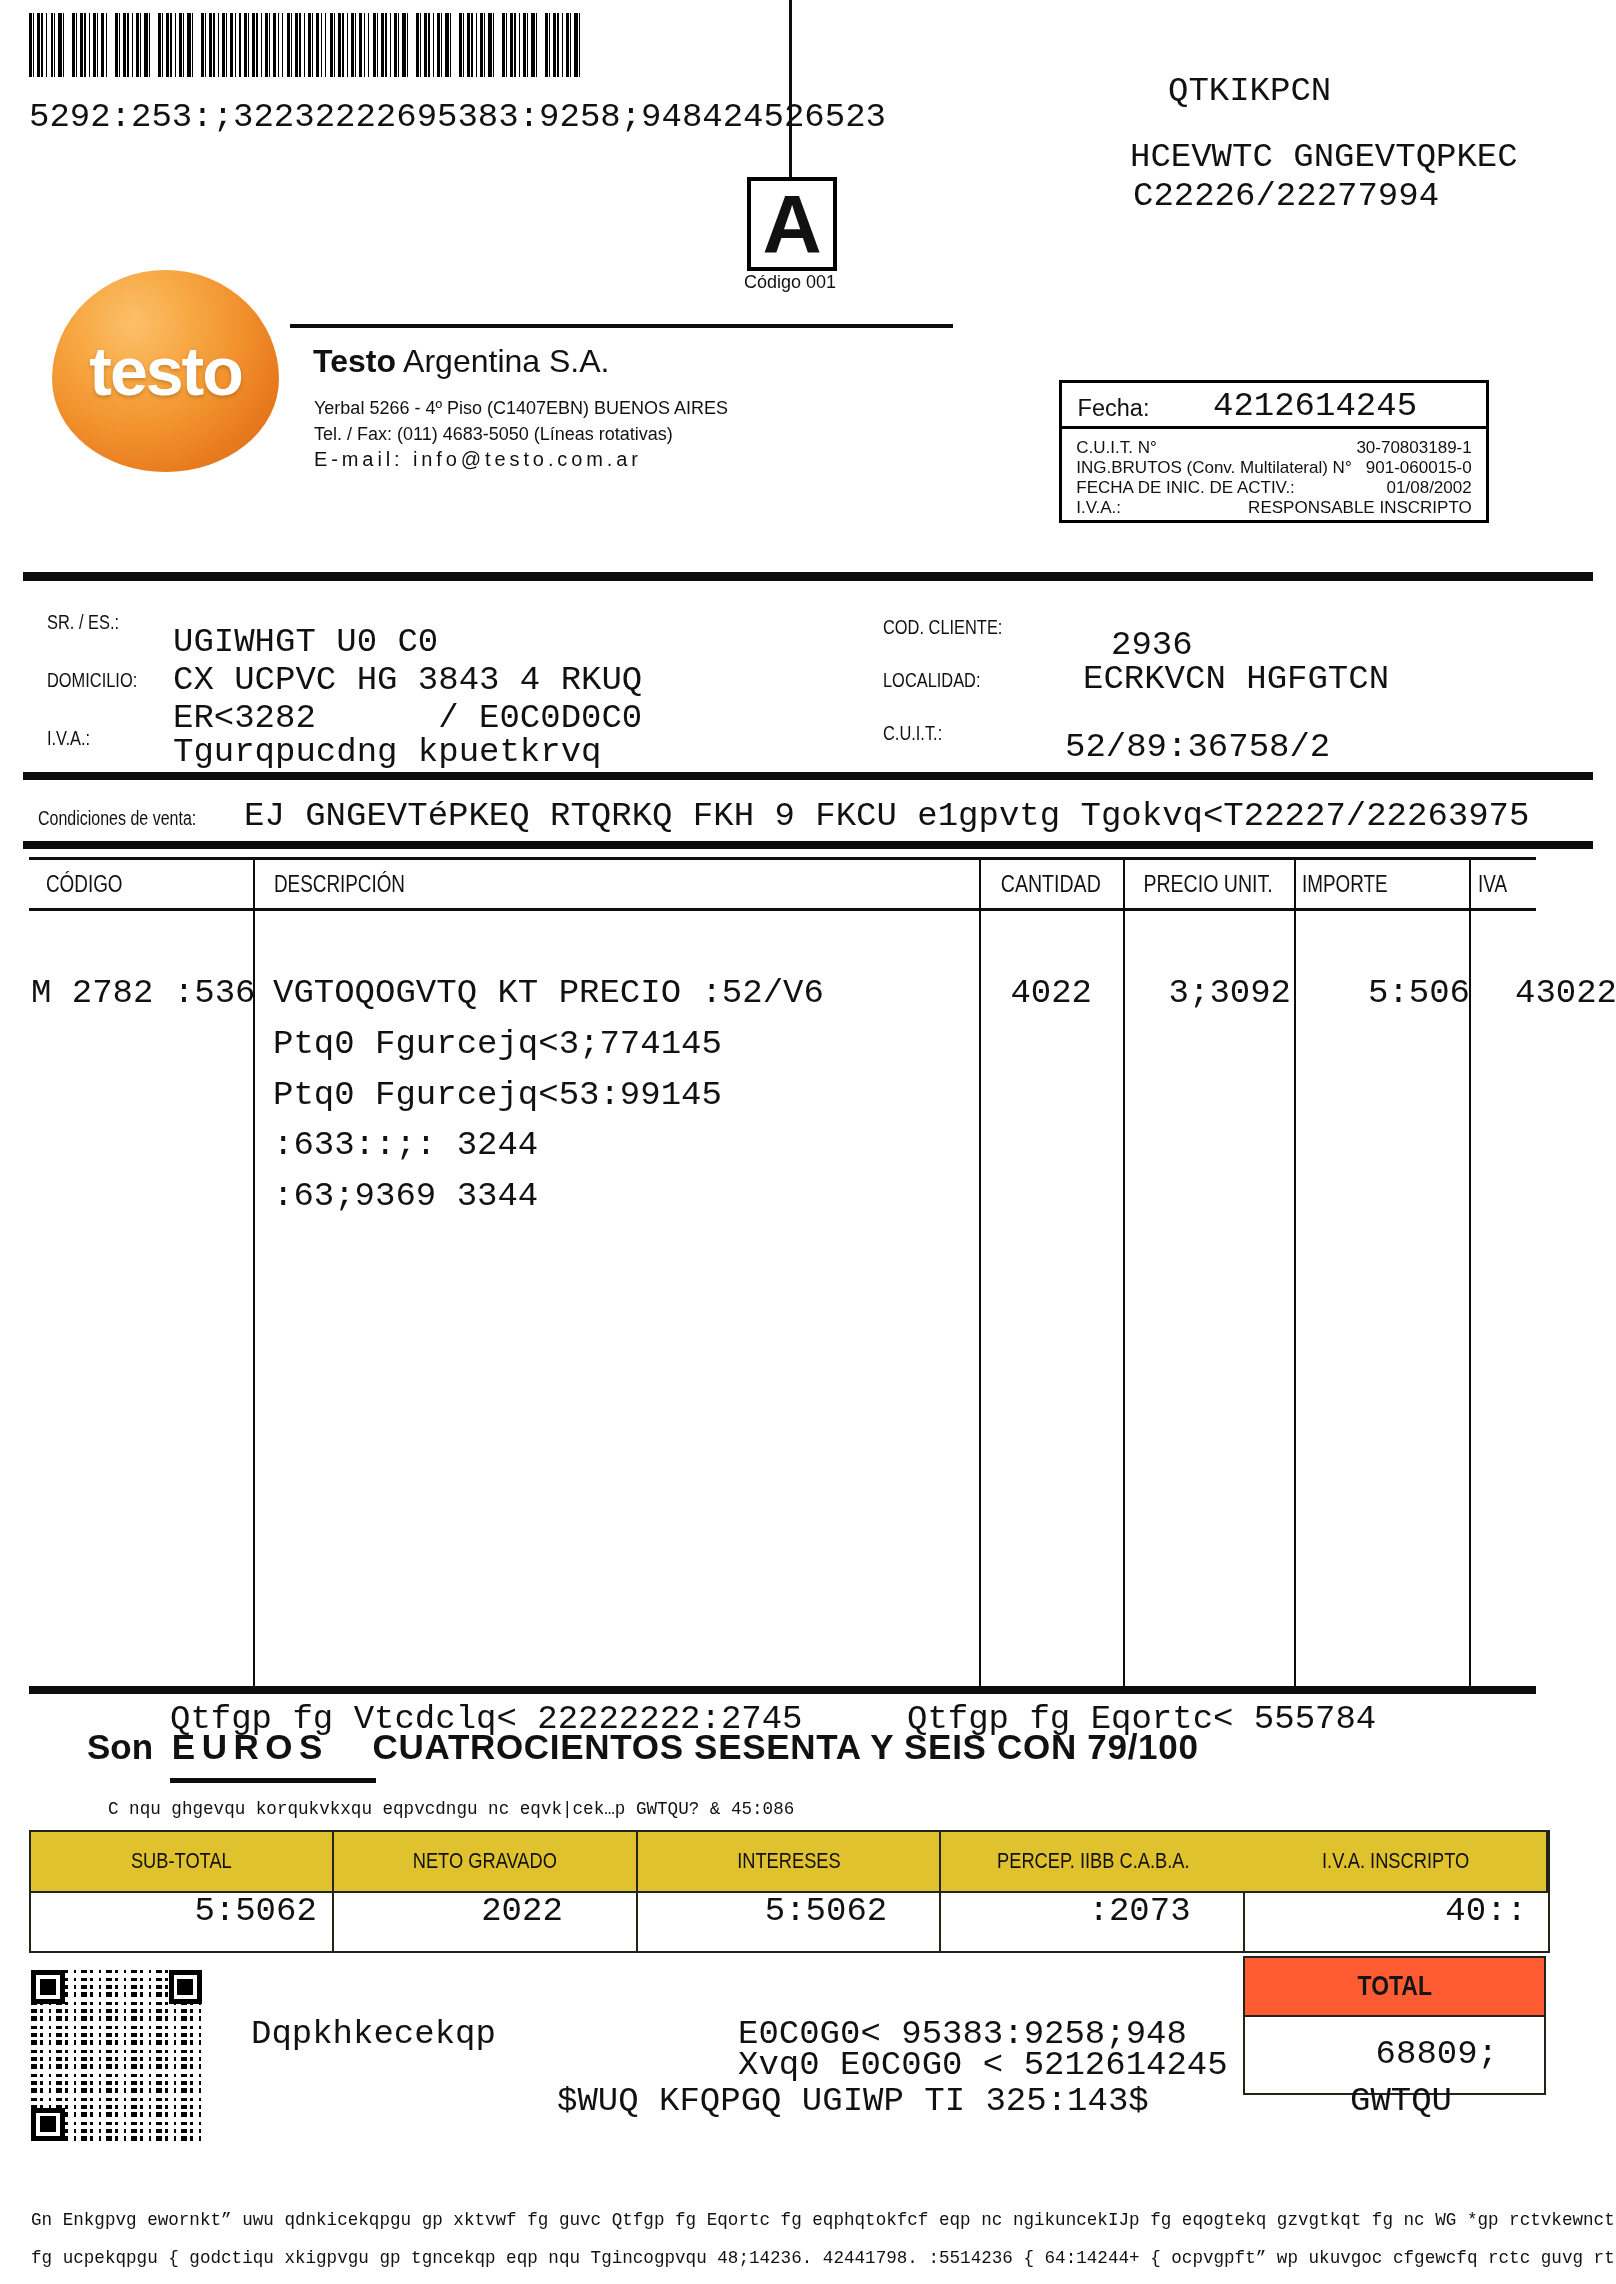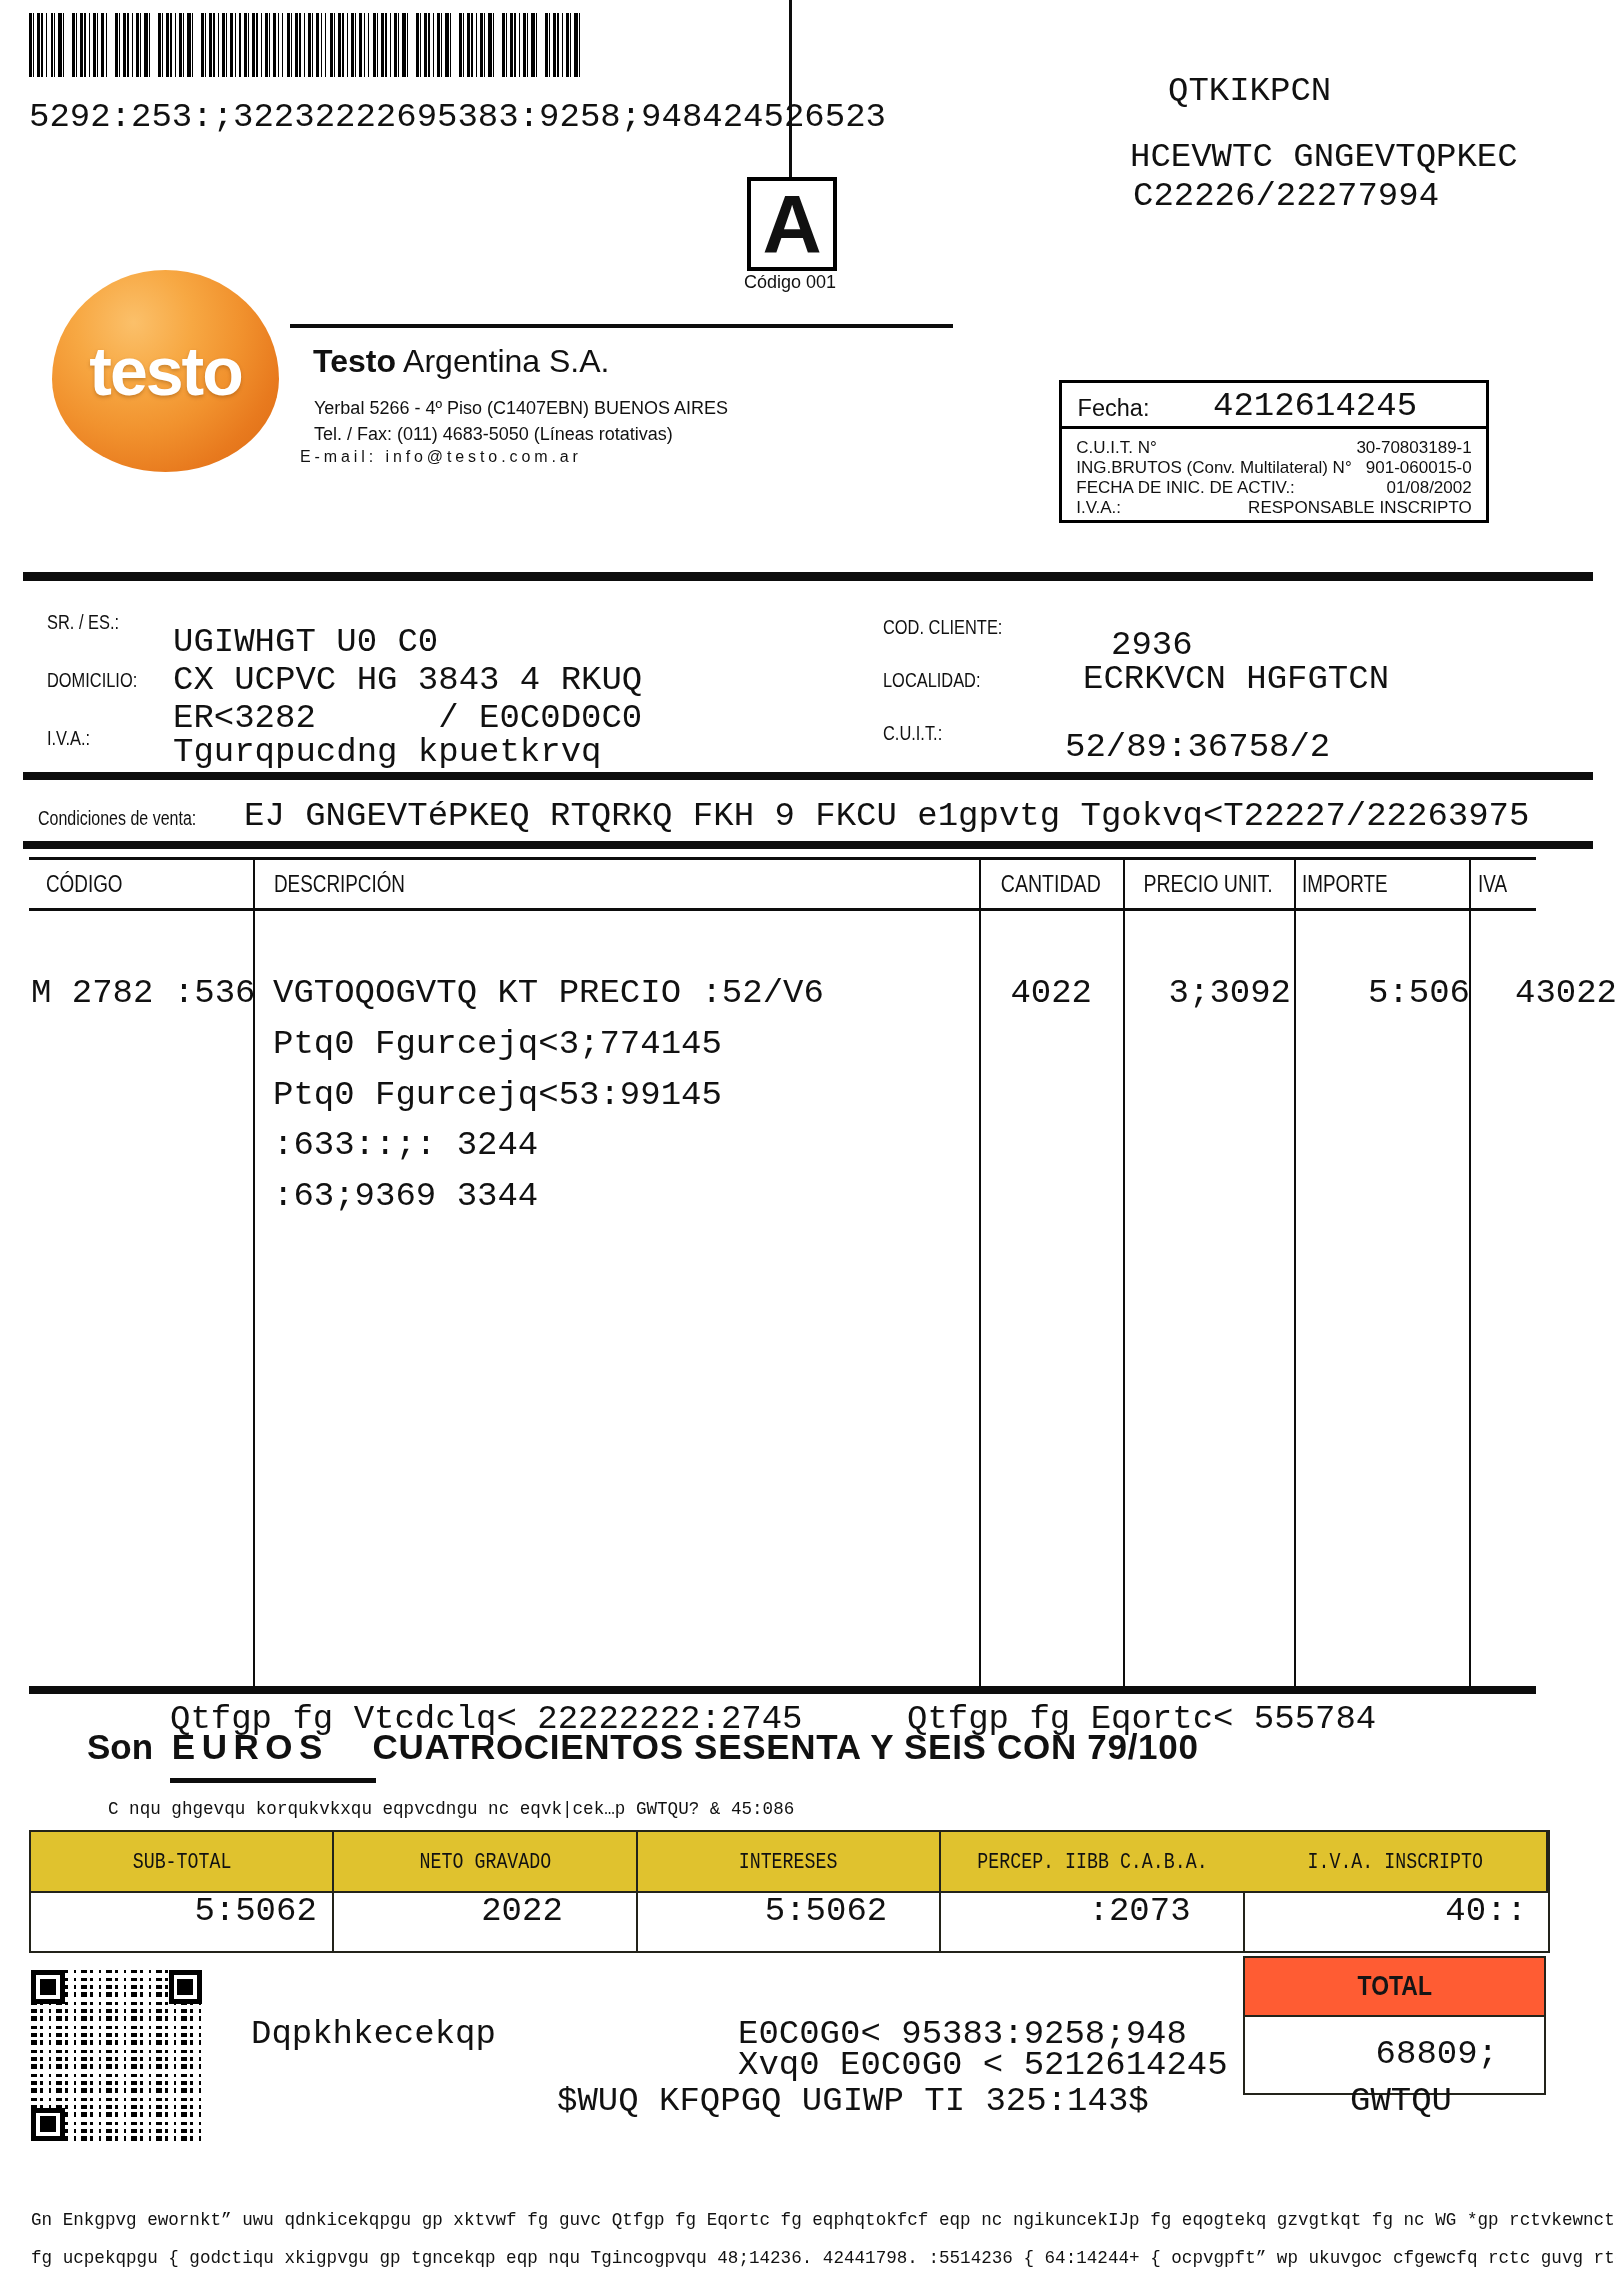--- a/index.html
+++ b/index.html
@@ -28,21 +28,21 @@
   .fecha-box{border:3.9px solid #000;}
   .fbrow{display:flex;justify-content:space-between;font-size:17px;line-height:20px;}
   .qr{background:
      repeating-linear-gradient(90deg,#000 0 5.9px,#fff 5.9px 9px,#000 9px 11.7px,#fff 11.7px 17.6px,#000 17.6px 20px,#fff 20px 25px),
      repeating-linear-gradient(0deg,#000 0 4.6px,#fff 4.6px 7.8px,#000 7.8px 12.4px,#fff 12.4px 15.6px,#000 15.6px 19px,#fff 19px 24px);
      background-blend-mode:lighten;}
   .finder{position:absolute;border:5.9px solid #000;background:#fff;}
   .finder>i{position:absolute;left:3.9px;top:3.9px;right:3.9px;bottom:3.9px;background:#000;}
   .sumgrid{display:grid;grid-template-columns:repeat(5,1fr);border:2.6px solid #23231a;}
   .sumhead{background:#E0C22E;border-right:2px solid #23231a;border-bottom:2.6px solid #23231a;
-     display:flex;align-items:center;justify-content:center;font-size:21.5px;height:59px;font-family:Liberation Mono, monospace;}
+     display:flex;align-items:center;justify-content:center;font-size:21.5px;height:59px;}
   .sumval{background:#fff;border-right:2px solid #23231a;height:58px;
      display:flex;align-items:flex-start;justify-content:flex-end;}
   .noR{border-right:none;}
   .totalbox{border:2.6px solid #23231a;}
   .totalhead{background:#FF5C33;height:57px;display:flex;align-items:center;justify-content:center;
      font-weight:bold;font-size:27px;color:#151515;border-bottom:2.6px solid #23231a;}
   .totalval{height:76px;display:flex;align-items:center;justify-content:flex-end;background:#fff;}
 </style>
 </head>
 <body>
@@ -64,21 +64,21 @@
 
 <div class="abs logo-egg" style="left:52px;top:270px;width:227px;height:202px;">
   <span class="logo-word">testo</span>
 </div>
 <div class="abs hline" style="left:290px;top:324px;width:663px;height:3.9px;"></div>
 <div class="abs" style="left:313px;top:343px;font-size:32px;white-space:nowrap;">
   <b>Testo</b><span> Argentina S.A.</span>
 </div>
 <div class="abs" style="left:314px;top:398px;font-size:18px;">Yerbal 5266 - 4º Piso (C1407EBN) BUENOS AIRES</div>
 <div class="abs" style="left:314px;top:424px;font-size:18px;">Tel. / Fax: (011) 4683-5050 (Líneas rotativas)</div>
-<div class="abs" style="left:300px;top:448px;font-size:16px;letter-spacing:3.9px;">E-mail: info@testo.com.ar</div>
+<div class="abs" style="left:314px;top:448px;font-size:20px;letter-spacing:3.9px;">E-mail: info@testo.com.ar</div>
 
 <div class="abs fecha-box" style="left:1059px;top:380px;width:424px;height:137px;">
   <div style="height:43px;border-bottom:3.9px solid #000;position:relative;">
     <span class="abs" style="left:15.6px;top:11.7px;font-size:23.5px;">Fecha:</span>
     <span class="abs mono" style="left:151px;top:3.9px;font-size:34px;">4212614245</span>
   </div>
   <div style="padding:9px 14.3px 0 14.3px;">
     <div class="fbrow">
       <span>C.U.I.T. N°</span>
         <span>30-70803189-1</span>

